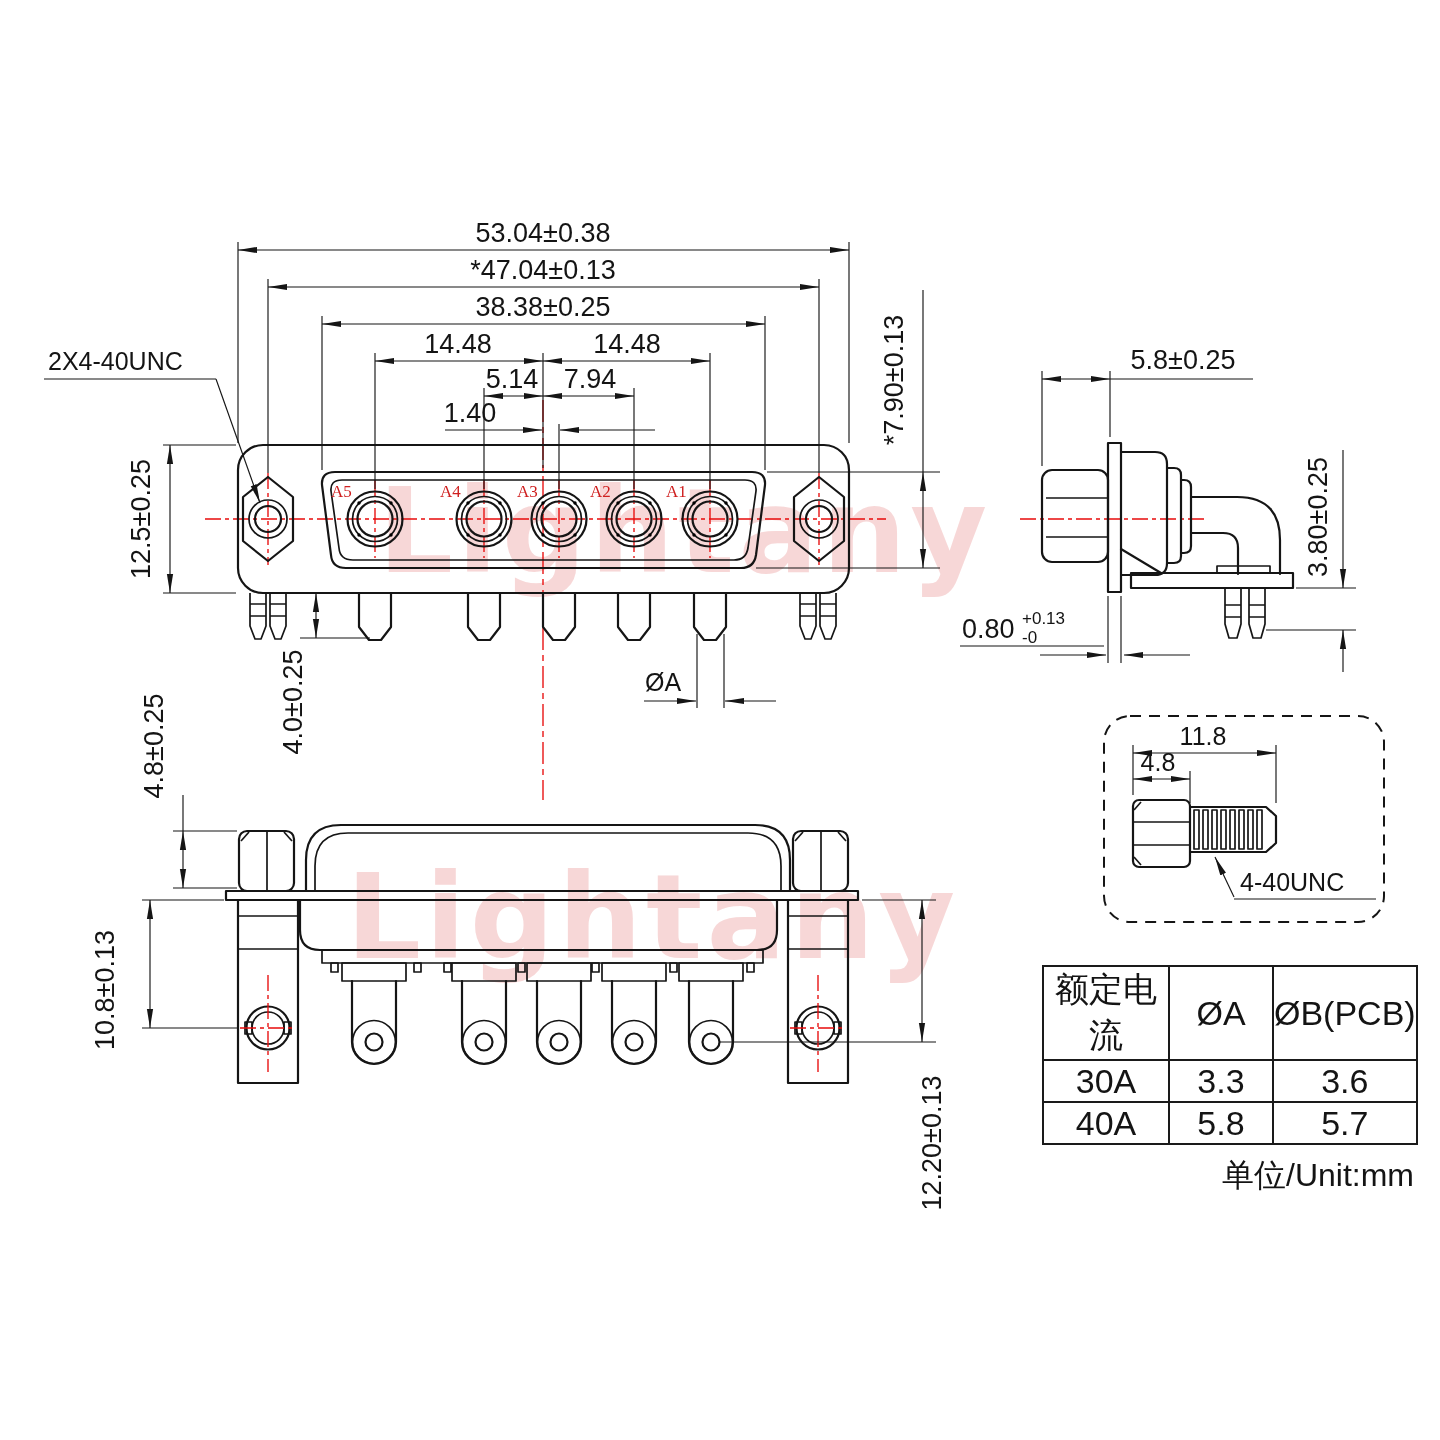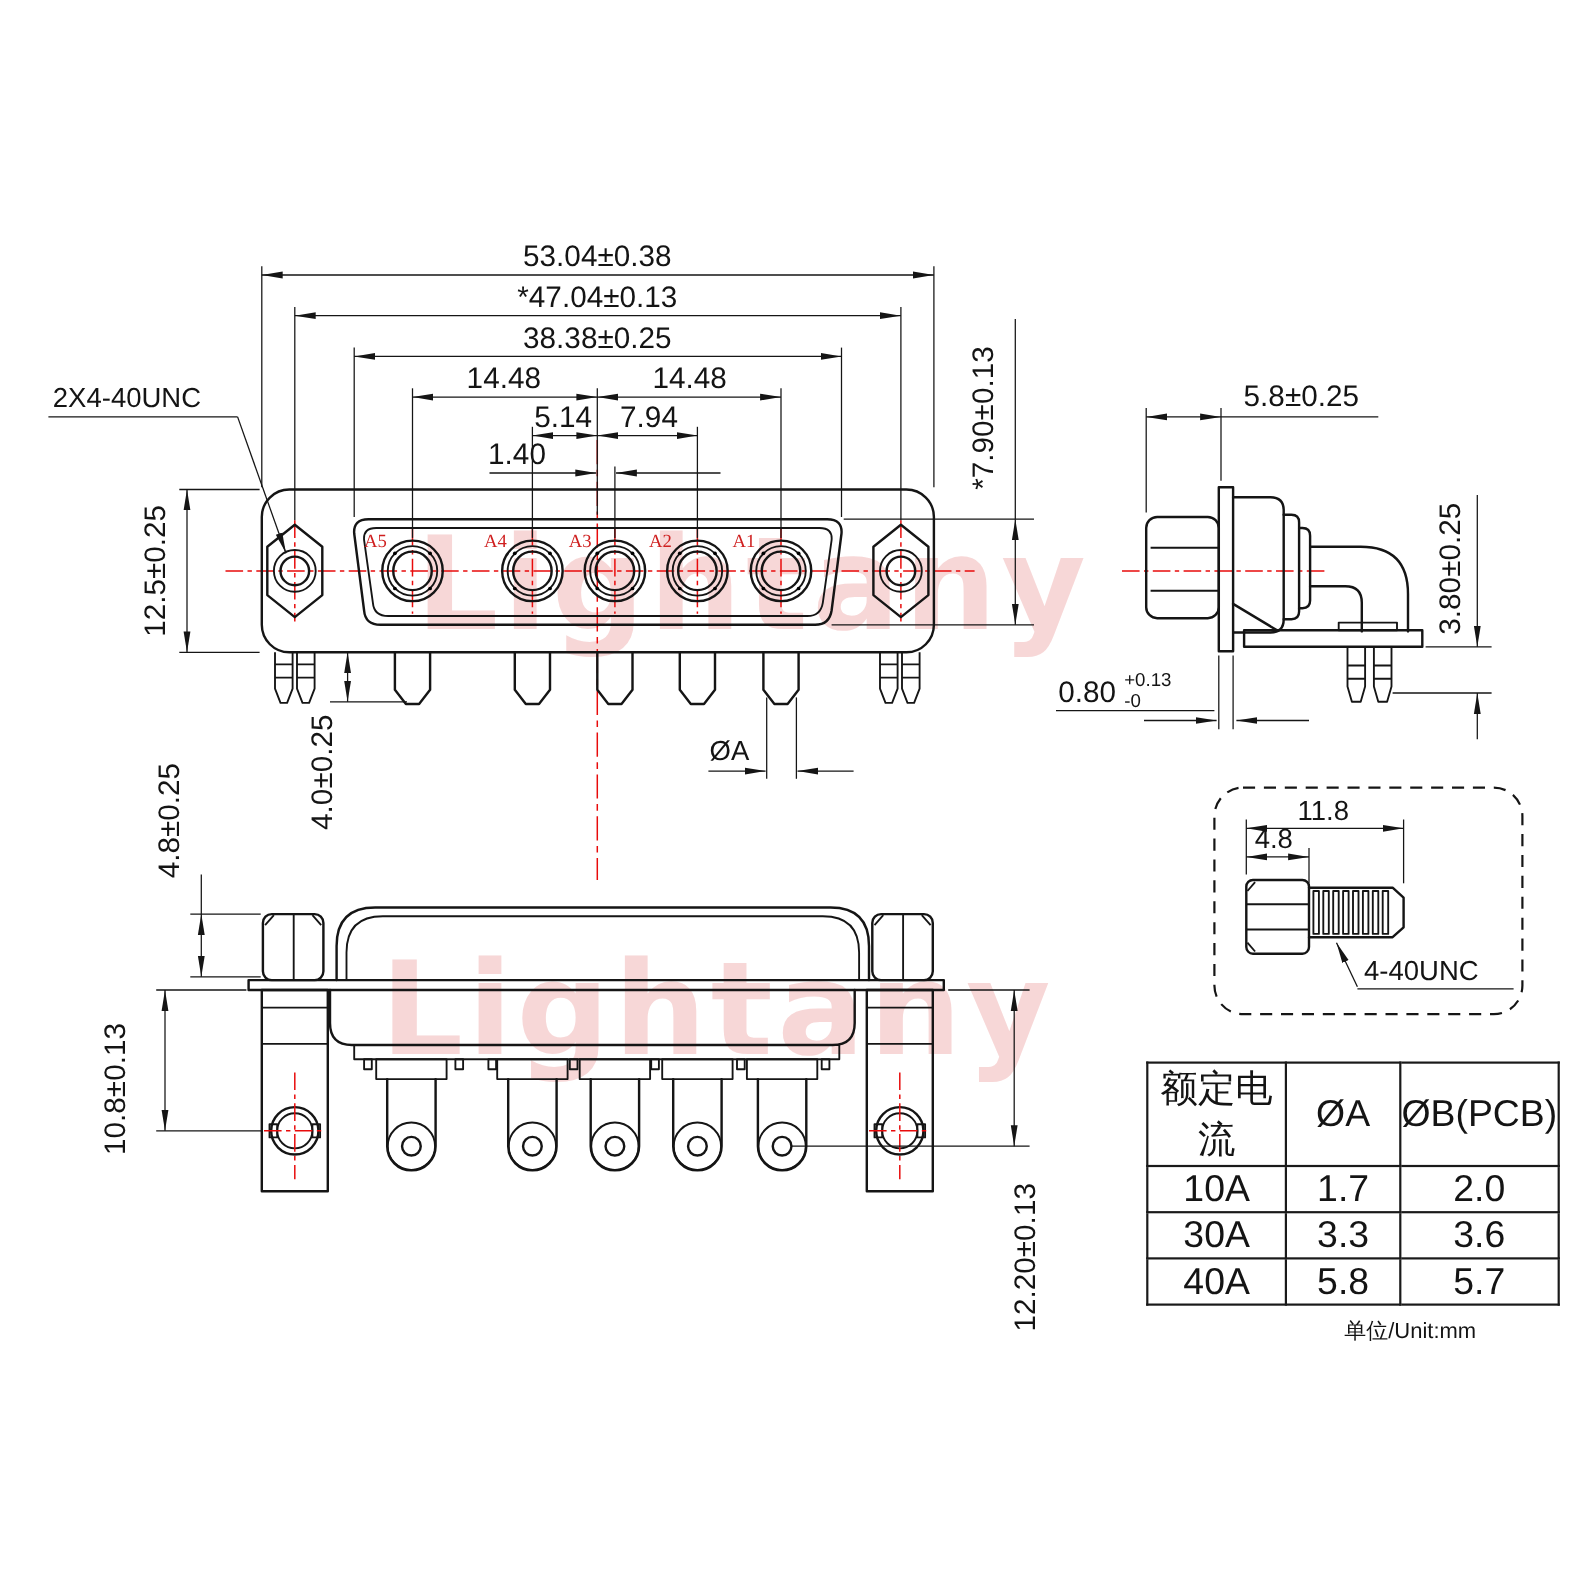--- a/index.html
+++ b/index.html
@@ -18,21 +18,21 @@
   .dts{font-family:"Liberation Sans",sans-serif;font-size:25px;fill:#141414;}
   .dtt{font-family:"Liberation Sans",sans-serif;font-size:17px;fill:#141414;}
   .pl{font-family:"Liberation Serif",serif;font-size:17px;fill:#cf1f1f;}
   .mid{text-anchor:middle;}
   .spec-table{position:absolute;left:1042px;top:965px;}
   .spec-table table{border-collapse:collapse;}
   .spec-table th,.spec-table td{border:2.2px solid #1a1a1a;height:40px;text-align:center;
       vertical-align:middle;font-size:34px;font-weight:400;color:#141414;padding:0;
       font-family:"Liberation Sans",sans-serif;}
   .c0{width:124px;} .c1{width:102px;} .c2{width:119px;border-radius:18px;}
-  .unit-note{margin-top:9px;margin-left:180px;font-size:20px;color:#141414;white-space:nowrap;}
+  .unit-note{margin-top:9px;margin-left:180px;font-size:32px;color:#141414;white-space:nowrap;}
 </style>
 </head>
 <body>
 
 <div class="canvas">
 
   <div class="wm" style="left:378px;top:462px;">Lightany</div>
   <div class="wm" style="left:346px;top:848px;">Lightany</div>
 
   <svg width="1440" height="1440" viewBox="0 0 1440 1440">
@@ -378,25 +378,20 @@
 
   <div class="spec-table">
     <table>
       <tbody>
           <tr>
         <th class="c0">额定电流</th>
         <th class="c1">ØA</th>
         <th class="c2">ØB(PCB)</th>
       </tr>
       <tr>
-        <td>10A</td>
-        <td>1.7</td>
-        <td>2.0</td>
-      </tr>
-      <tr>
         <td>30A</td>
         <td>3.3</td>
         <td>3.6</td>
       </tr>
       <tr>
         <td>40A</td>
         <td>5.8</td>
         <td>5.7</td>
       </tr>
     </tbody>

